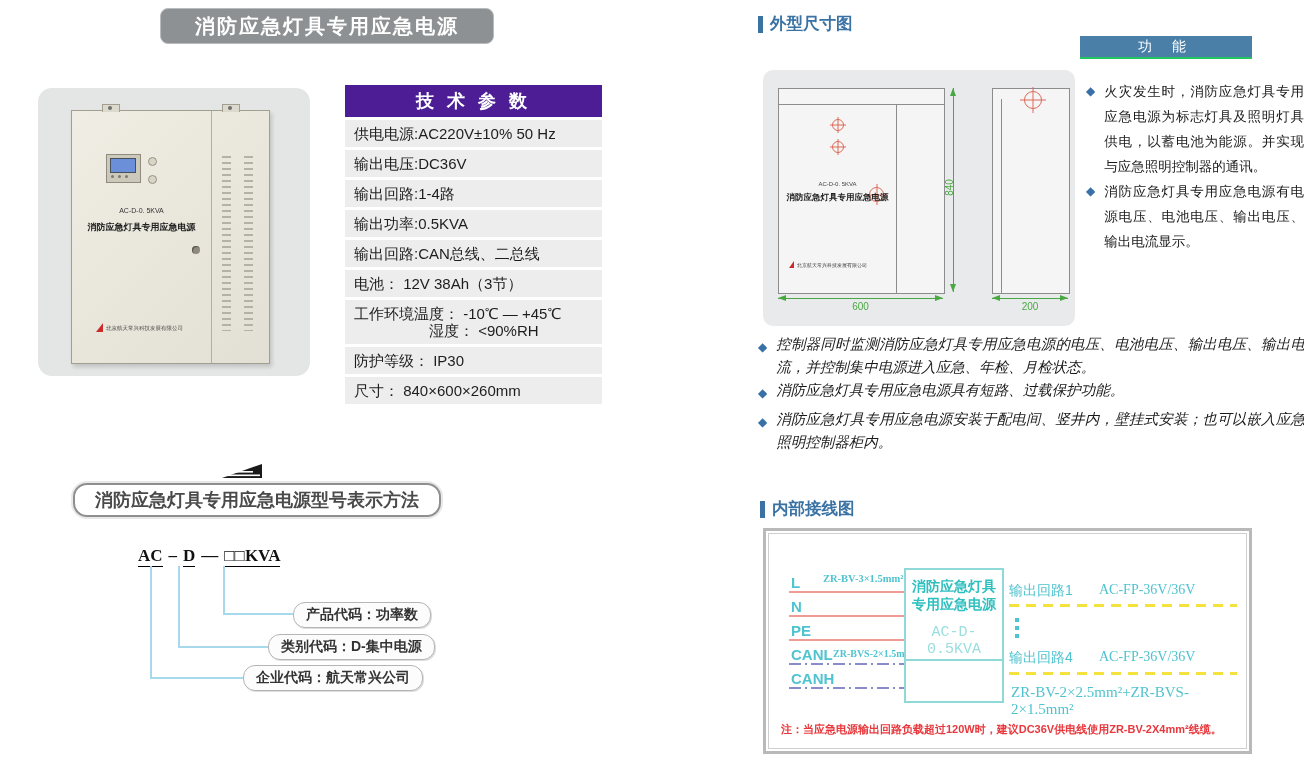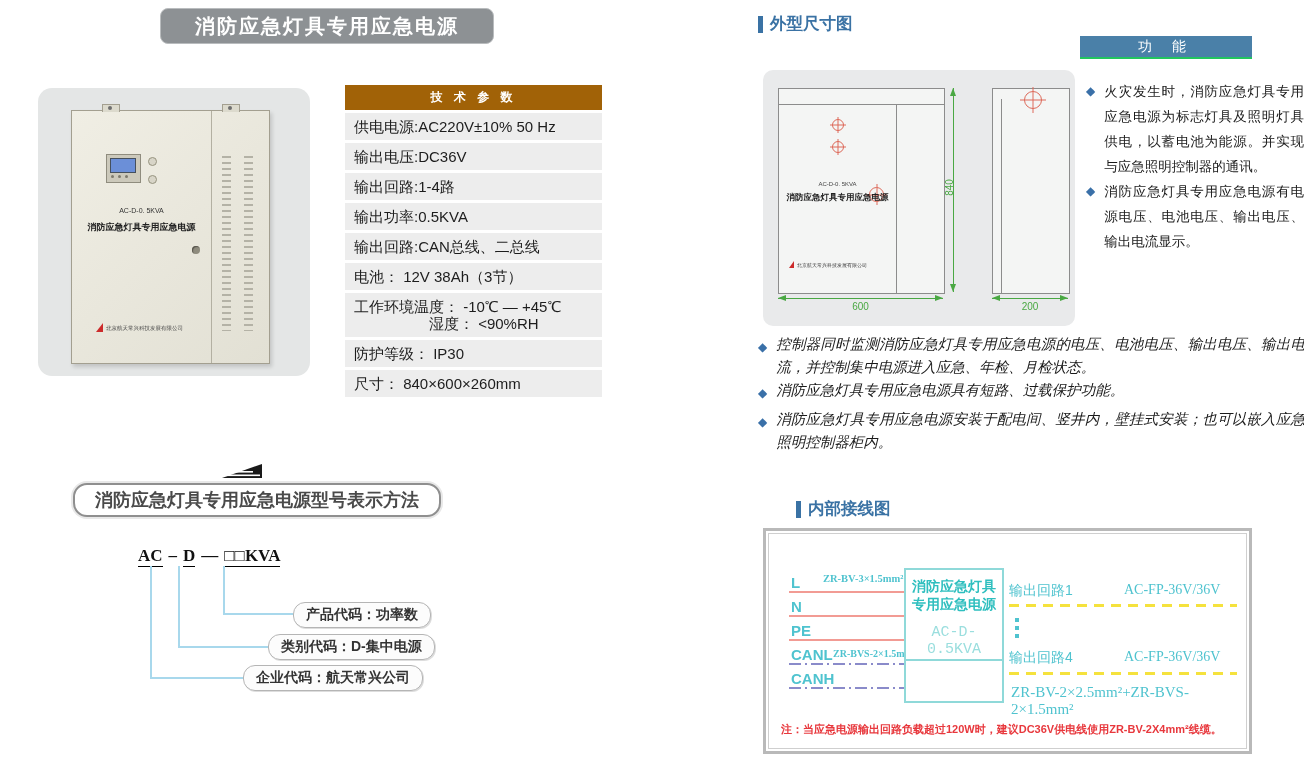--- a/index.html
+++ b/index.html
@@ -25,21 +25,21 @@
   .indicator{width:7px;height:7px;border-radius:50%;background:#d8d5c8;border:1px solid #96937f;}
   .cab-model{left:0;top:96px;width:139px;text-align:center;font-size:7px;color:#333;}
   .cab-title{left:0;top:110px;width:139px;text-align:center;font-size:9px;font-weight:bold;color:#222;}
   .keyhole{left:120px;top:135px;width:8px;height:8px;border-radius:50%;background:#8f8c7e;box-shadow:inset 1px 1px 1px #55524a;}
   .logo-row{left:24px;top:212px;display:flex;align-items:flex-end;}
   .logo-mark{width:0;height:0;border-left:7px solid transparent;border-bottom:9px solid #cc2b2b;}
   .logo-txt{margin-left:3px;font-size:5.5px;color:#444;}
   .photo-caption{left:38px;top:386px;width:272px;text-align:center;color:#e8383d;font-size:15px;font-weight:bold;}
 
   .spec-table{left:345px;top:85px;width:257px;}
-  .spec-head{background:#a16207;color:#fff;text-align:center;font-size:12px;font-weight:bold;
+  .spec-head{background:#4c1d95;color:#fff;text-align:center;font-size:18px;font-weight:bold;
              letter-spacing:4px;padding:4px 0;}
   .spec-row{background:#ededed;margin-top:3px;padding:5px 0 5px 9px;font-size:15px;color:#1d1d1d;
             white-space:pre-wrap;line-height:17px;}
 
   .arrow-ico{left:222px;top:464px;}
   .method-box{left:73px;top:483px;width:364px;height:30px;border:2px solid #8f8f8f;border-radius:14px;
               display:flex;align-items:center;justify-content:center;font-size:18px;font-weight:bold;color:#4a4a4a;
               box-shadow:0 0 0 2px #e8e8e8;background:#fff;}
   .model-code{left:138px;top:546px;font-family:"Liberation Serif",serif;font-weight:bold;font-size:17px;color:#111;}
   .model-code .u{border-bottom:1.5px solid #000;padding-bottom:1px;}
@@ -90,21 +90,21 @@
   .wire-frame{left:763px;top:528px;width:489px;height:226px;border:3px solid #b9b9b9;padding:2px;box-sizing:border-box;}
   .wire-inner{position:relative;width:100%;height:100%;border:1px solid #cfcfcf;box-sizing:border-box;}
   .term{color:#4fc3cf;font-weight:bold;font-size:15px;}
   .wline-red{height:2px;background:#f29b94;}
   .wline-can{height:2px;background:repeating-linear-gradient(to right,#8a8bca 0 12px,rgba(0,0,0,0) 12px 16px,#8a8bca 16px 18px,rgba(0,0,0,0) 18px 22px);}
   .cable-lbl{color:#4fc3cf;font-family:"Liberation Serif",serif;font-weight:bold;}
   .wbox{border:2px solid #8fd9d9;background:#fff;box-sizing:border-box;}
   .wbox-l{color:#2fbfbf;font-weight:bold;font-size:14px;text-align:center;}
   .wbox-model{color:#9adede;font-family:"Liberation Mono",monospace;font-size:15px;text-align:center;}
   .out-lbl{color:#4fc3cf;font-size:14px;}
-  .out-cable{color:#4fc3cf;font-family:"Liberation Serif",serif;font-size:14px;margin-left:25px;}
+  .out-cable{color:#4fc3cf;font-family:"Liberation Serif",serif;font-size:14px;}
   .ydash{height:3px;background:repeating-linear-gradient(to right,#f5e23d 0 10px,rgba(0,0,0,0) 10px 17px);}
   .vdot{width:4px;height:4px;background:#4fc3cf;}
   .wire-note{color:#e8383d;font-size:11px;font-weight:bold;}
 </style>
 </head>
 <body>
 
 <div id="page">
 
   <div class="abs banner">
@@ -235,21 +235,21 @@
     <div class="bullet-row">
       <span class="dia">◆</span>
       <p>消防应急灯具专用应急电源具有短路、过载保护功能。</p>
     </div>
     <div class="bullet-row">
       <span class="dia">◆</span>
       <p>消防应急灯具专用应急电源安装于配电间、竖井内，壁挂式安装；也可以嵌入应急照明控制器柜内。</p>
     </div>
   </div>
 
-  <div class="abs sec-h" style="left:796px;top:498px;">
+  <div class="abs sec-h" style="left:760px;top:498px;">
     <span class="bar"></span>
     <span>内部接线图</span>
   </div>
 
   <div class="abs wire-frame">
     <div class="wire-inner">
 
       <div class="abs term" style="left:22px;top:40px;">L</div>
       <div class="abs term" style="left:22px;top:64px;">N</div>
       <div class="abs term" style="left:22px;top:88px;">PE</div>

